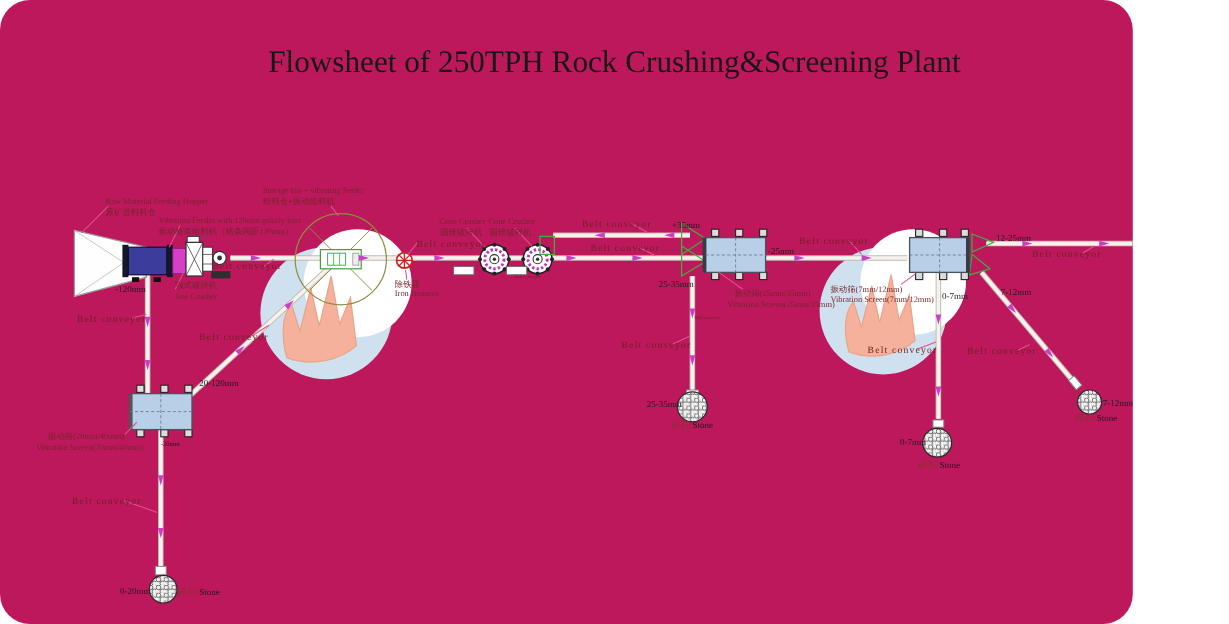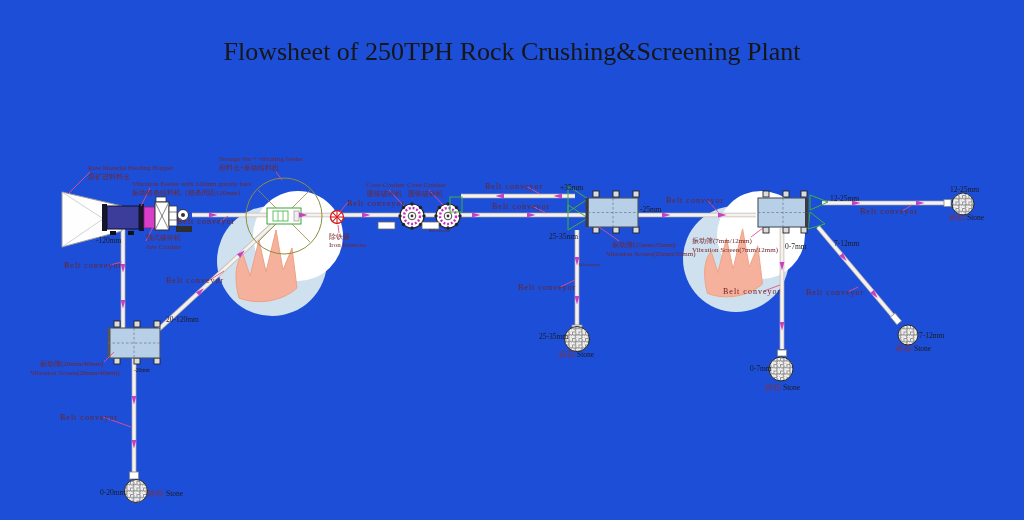--- a/index.html
+++ b/index.html
@@ -1,16 +1,16 @@
 <!DOCTYPE html>
 <html><head>
 <meta charset="utf-8">
 <style>
   html,body{margin:0;padding:0;background:#ffffff;}
-  #stage{position:relative;width:1024px;height:520px;background:#1d4ed8;overflow:hidden;}
+  #stage{position:relative;width:944px;height:520px;background:#be185d;overflow:hidden;border-radius:25px;}
   svg{position:absolute;left:0;top:0;}
   svg text{font-family:"Liberation Serif","DejaVu Sans",serif;}
   .tt{font-size:26px;fill:#161616;text-anchor:middle;}
   .tm{font-size:7px;fill:#74262a;}
   .tb{font-size:8px;fill:#6e2222;letter-spacing:1px;}
   .tb4{font-size:3.8px;fill:#6e2222;}
   .ts{font-size:7.5px;fill:#1c1c1c;}
   .ts5{font-size:5.5px;fill:#1c1c1c;}
   .sc{font-size:7.5px;fill:#8b2f2f;}
   .se{font-size:7.5px;fill:#1c1c1c;}

